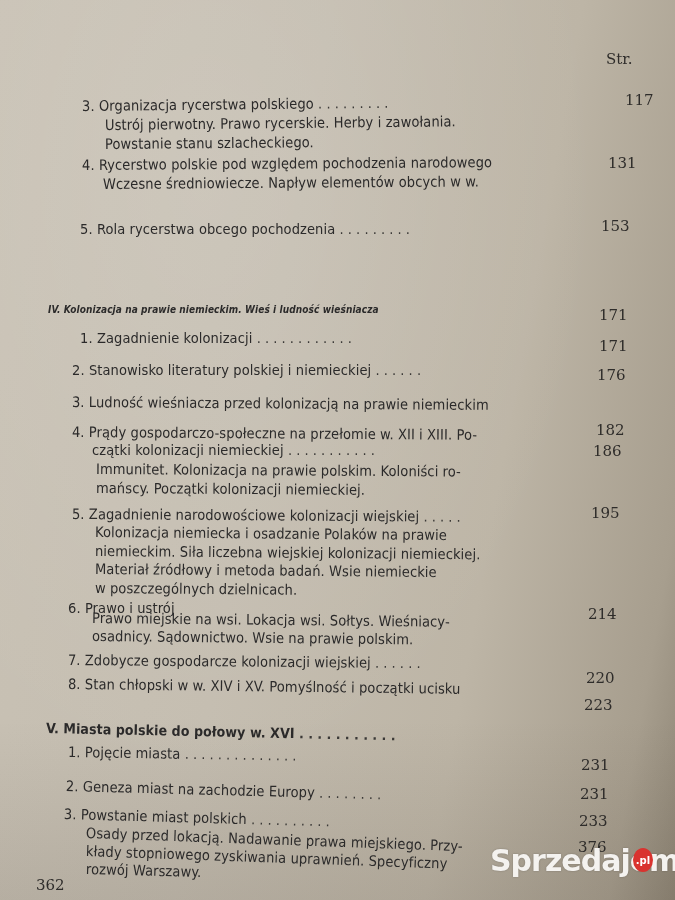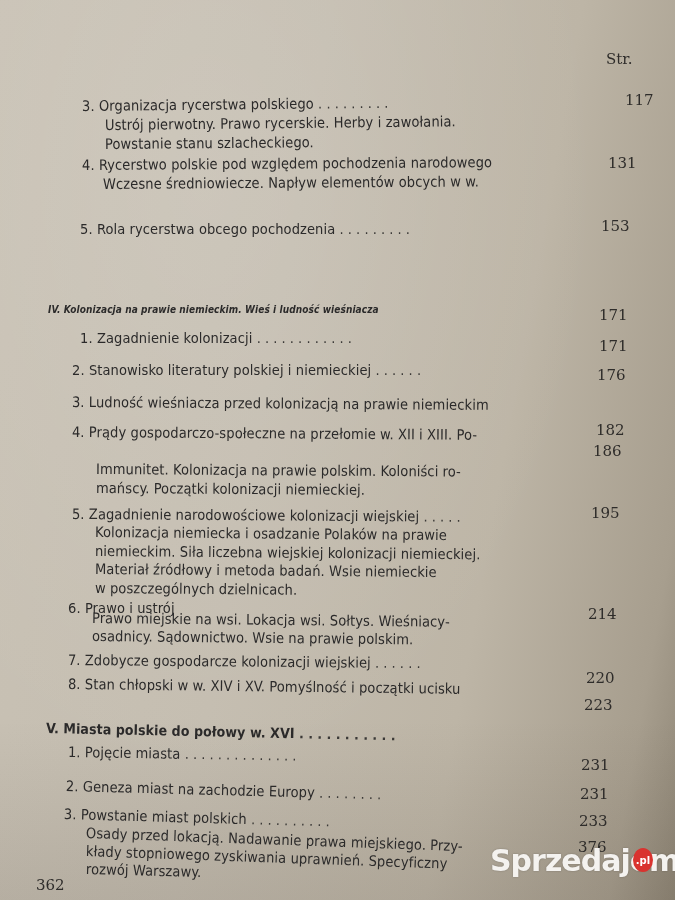--- a/index.html
+++ b/index.html
@@ -63,20 +63,21 @@
   <div class="line" style="left:74px;top:330px;margin-left:6px;"><span>1. Zagadnienie kolonizacji</span> <span class="dots">. . . . . . . . . . . .</span></div>
   <div class="num" style="left:599px;top:337px;">171</div>
 
   <div class="line" style="left:72px;top:362px;"><span>2. Stanowisko literatury polskiej i niemieckiej</span> <span class="dots">. . . . . .</span></div>
   <div class="num" style="left:597px;top:366px;">176</div>
 
   <div class="line" style="left:72px;top:394px;transform:rotate(0.4deg)">3. Ludność wieśniacza przed kolonizacją na prawie niemieckim</div>
   <div class="num" style="left:596px;top:395px;margin-top:26px;">182</div>
 
   <div class="line" style="left:72px;top:424px;transform:rotate(0.4deg)">4. Prądy gospodarczo-społeczne na przełomie w. XII i XIII. Po-</div>
+  <div class="line" style="left:92px;top:442px;"><span>czątki kolonizacji niemieckiej</span> <span class="dots">. . . . . . . . . . .</span></div>
   <div class="num" style="left:593px;top:442px;">186</div>
   <div class="line" style="left:96px;top:461px;transform:rotate(0.4deg)">Immunitet. Kolonizacja na prawie polskim. Koloniści ro-</div>
   <div class="line" style="left:96px;top:480px;transform:rotate(0.4deg)">mańscy. Początki kolonizacji niemieckiej.</div>
 
   <div class="line" style="left:72px;top:506px;transform:rotate(0.4deg)"><span>5. Zagadnienie narodowościowe kolonizacji wiejskiej</span> <span class="dots">. . . . .</span></div>
   <div class="num" style="left:591px;top:504px;">195</div>
   <div class="line" style="left:95px;top:524px;transform:rotate(0.5deg)">Kolonizacja niemiecka i osadzanie Polaków na prawie</div>
   <div class="line" style="left:95px;top:543px;transform:rotate(0.5deg)">niemieckim. Siła liczebna wiejskiej kolonizacji niemieckiej.</div>
   <div class="line" style="left:95px;top:561px;transform:rotate(0.5deg)">Materiał źródłowy i metoda badań. Wsie niemieckie</div>
   <div class="line" style="left:95px;top:580px;transform:rotate(0.5deg)">w poszczególnych dzielnicach.</div>

